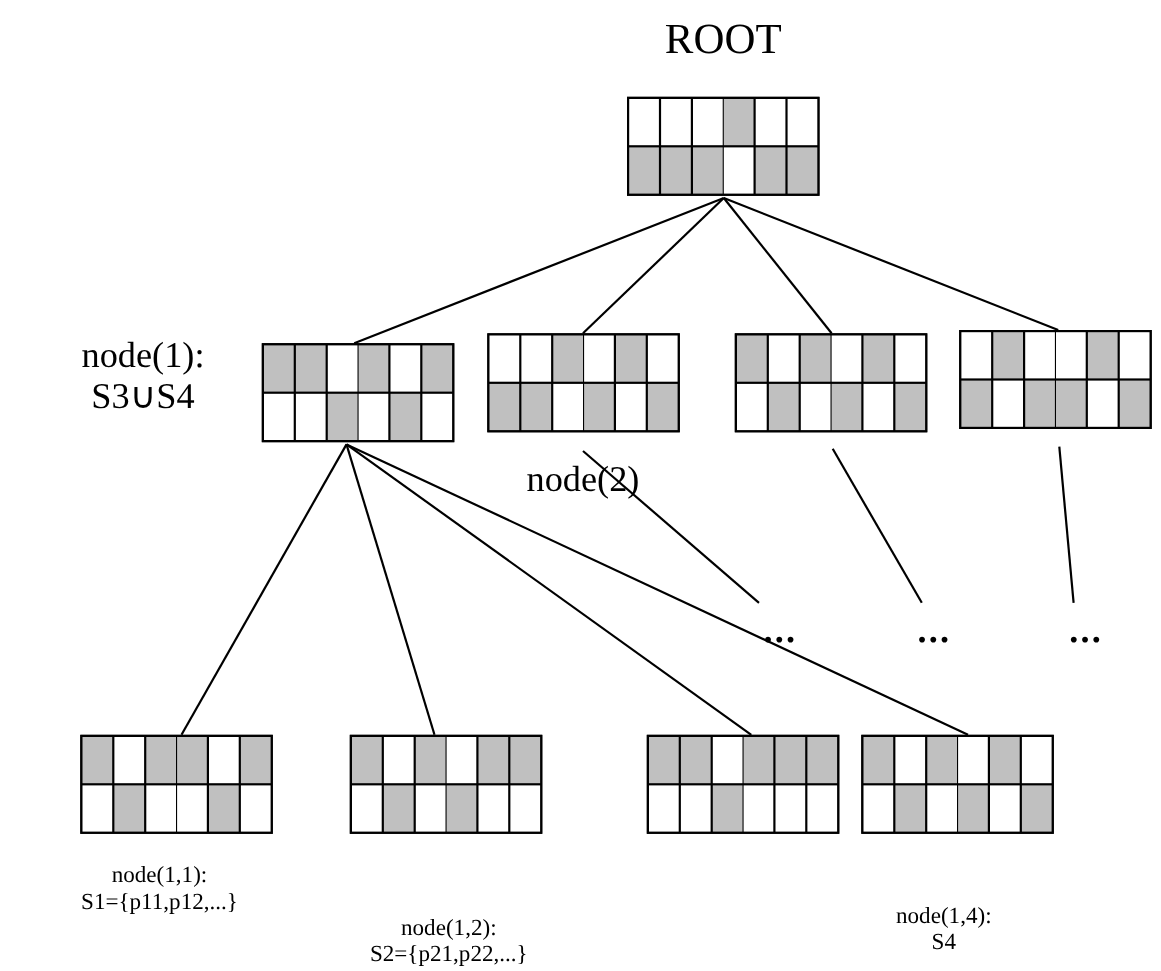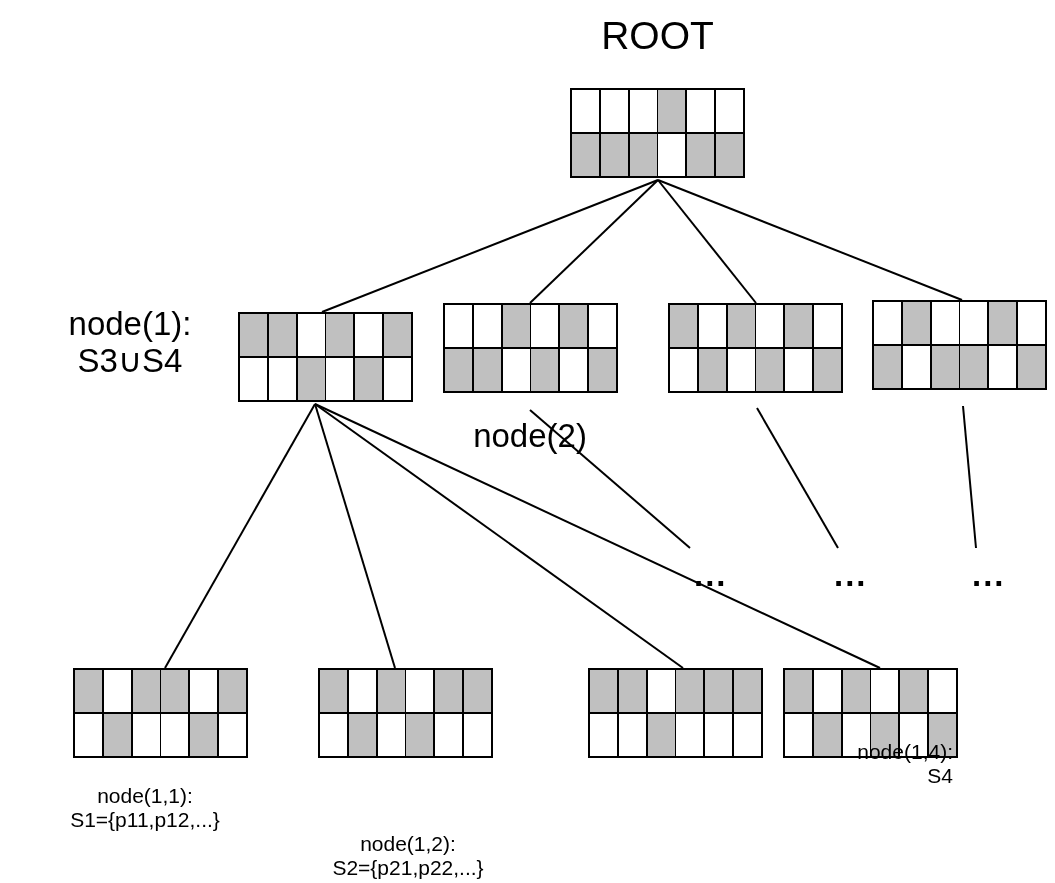--- a/index.html
+++ b/index.html
@@ -5,21 +5,21 @@
   html, body {
     margin: 0;
     padding: 0;
     background: #ffffff;
   }
   #canvas {
     position: relative;
     width: 1055px;
     height: 883px;
     background: #ffffff;
-    font-family: Liberation Sans, sans-serif;
+    font-family: Liberation Serif, serif;
     overflow: hidden;
   }
   #edges {
     position: absolute;
     left: 0;
     top: 0;
     width: 1055px;
     height: 883px;
     pointer-events: none;
   }
@@ -207,17 +207,17 @@
       <div class="cell"></div>
       <div class="cell on"></div>
       <div class="cell"></div>
       <div class="cell"></div>
       <div class="cell on"></div>
       <div class="cell"></div>
       <div class="cell on"></div>
       <div class="cell"></div>
       <div class="cell on"></div>
     </div>
-    <div class="label sml" style="left: 763px; top: 740px; width: 190px; text-align: right;"><div>node(1,4):</div><div>S4</div></div>
+    <div class="label sml" style="left: 763px; top: 821px; width: 190px;"><div>node(1,4):</div><div>S4</div></div>
     <div class="dots" style="left: 694px; top: 556px;">...</div>
     <div class="dots" style="left: 834px; top: 556px;">...</div>
     <div class="dots" style="left: 972px; top: 556px;">...</div>
   </div>
 
 </body></html>

